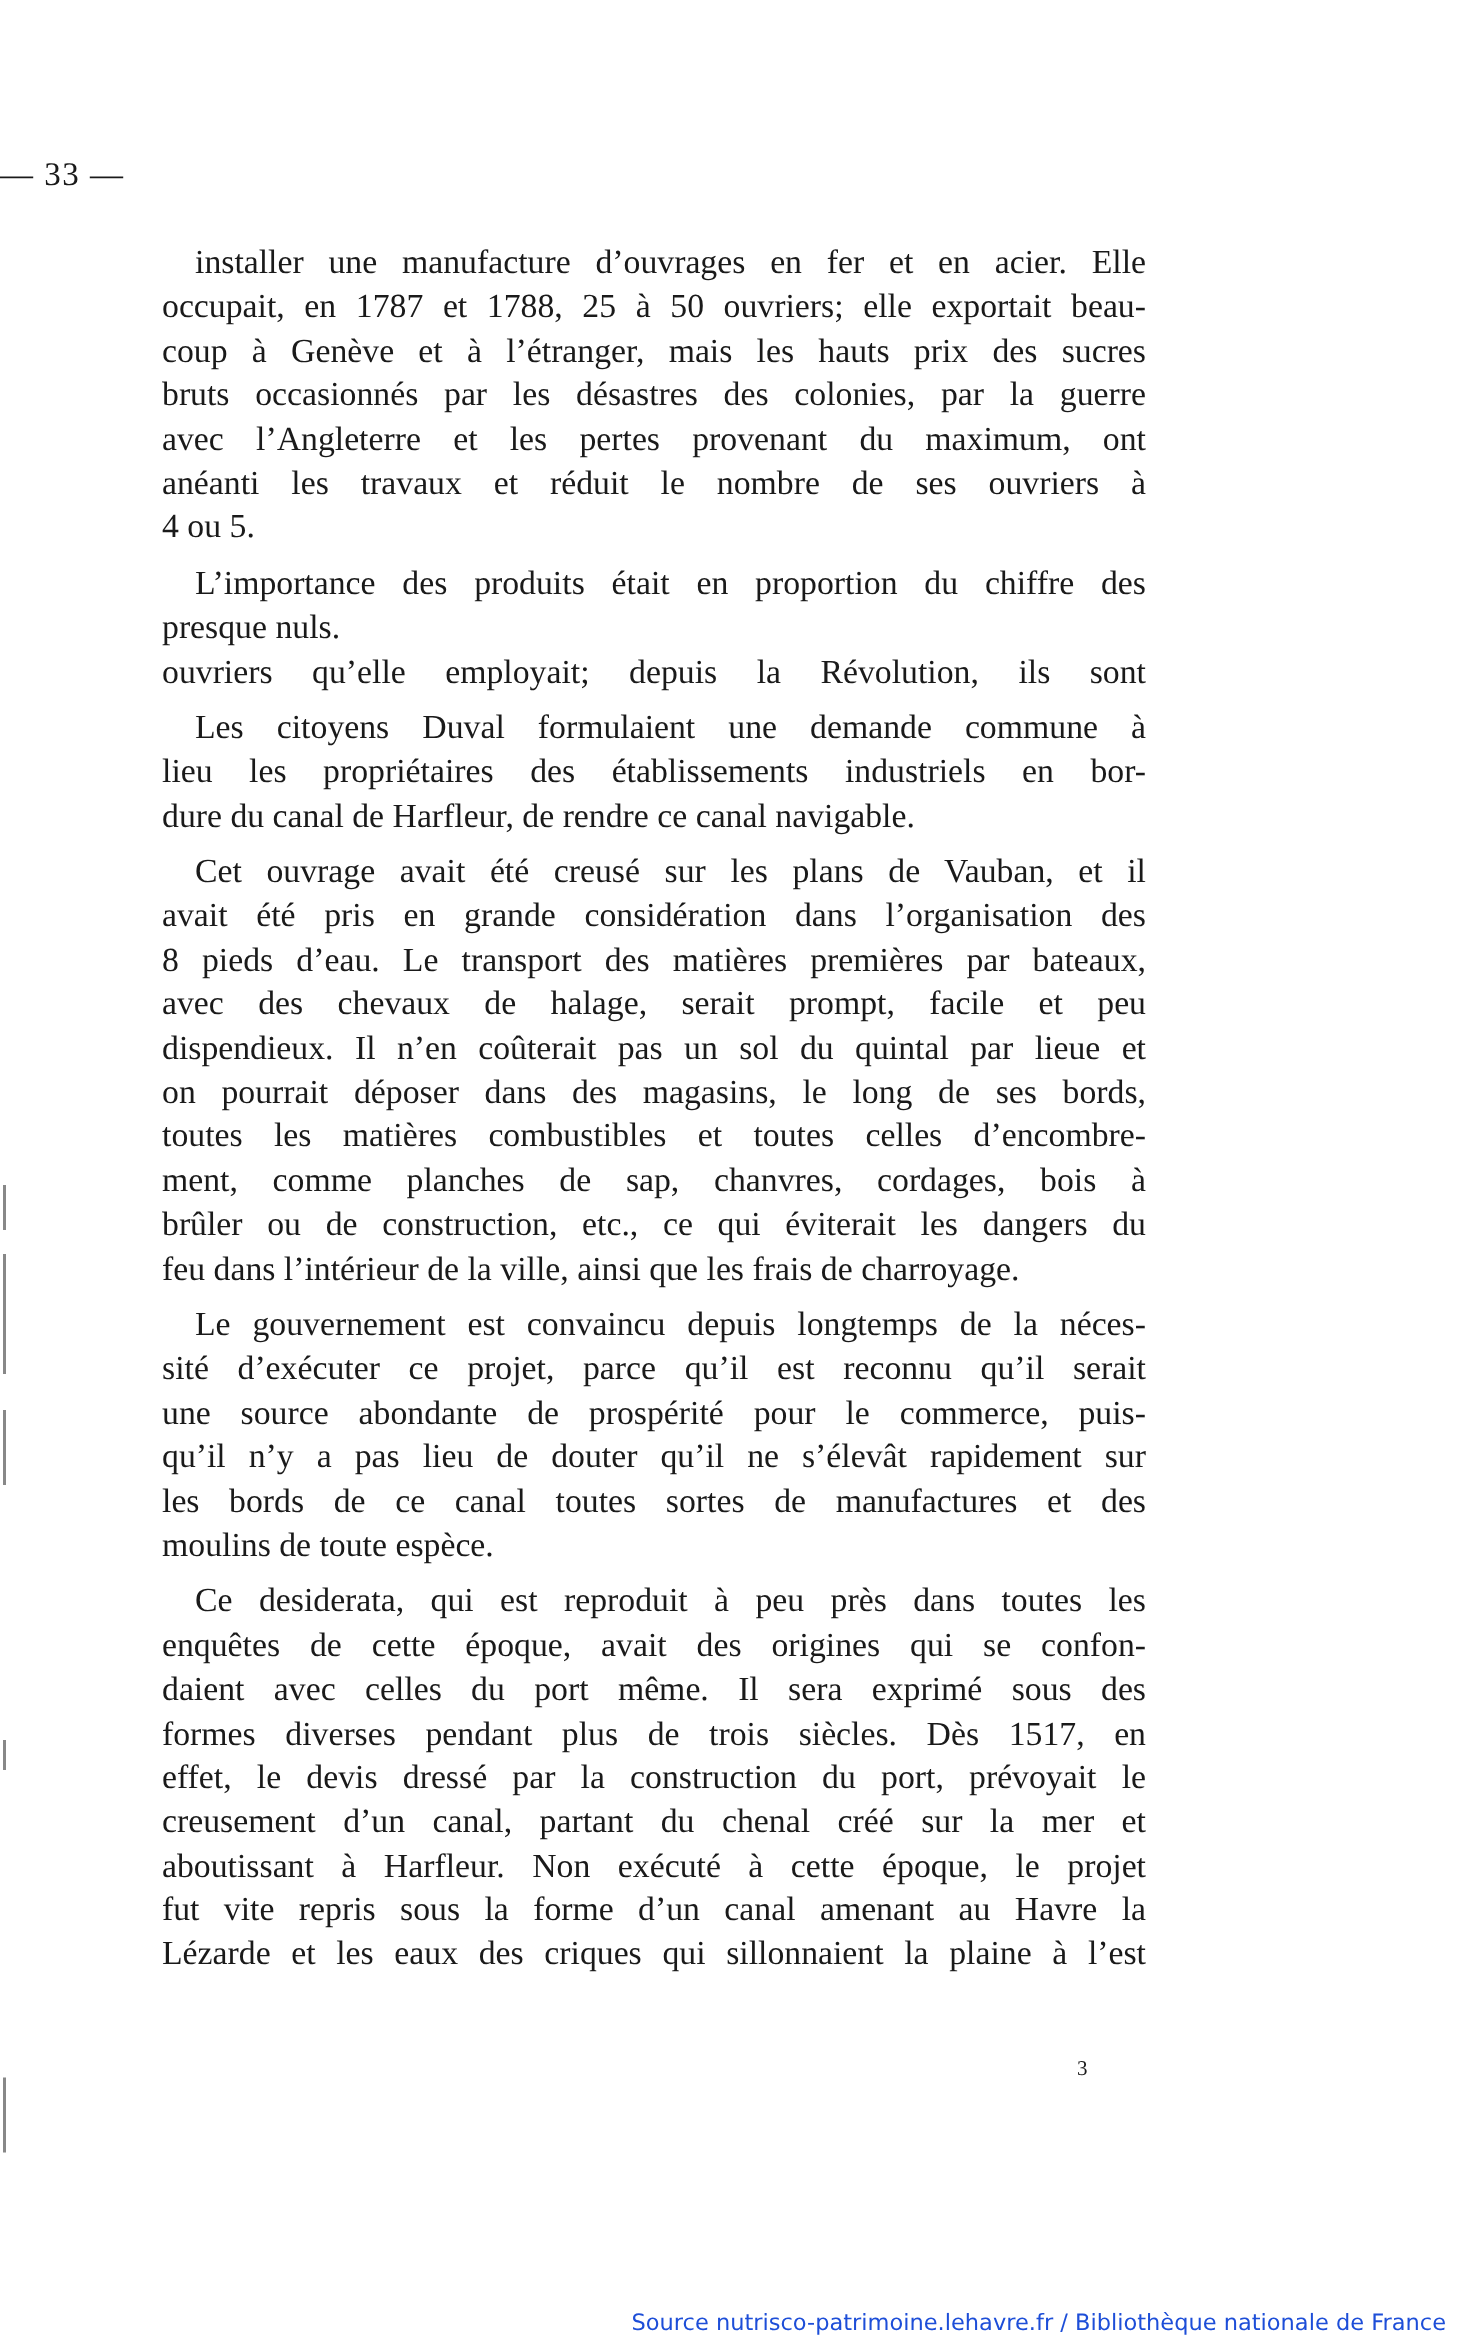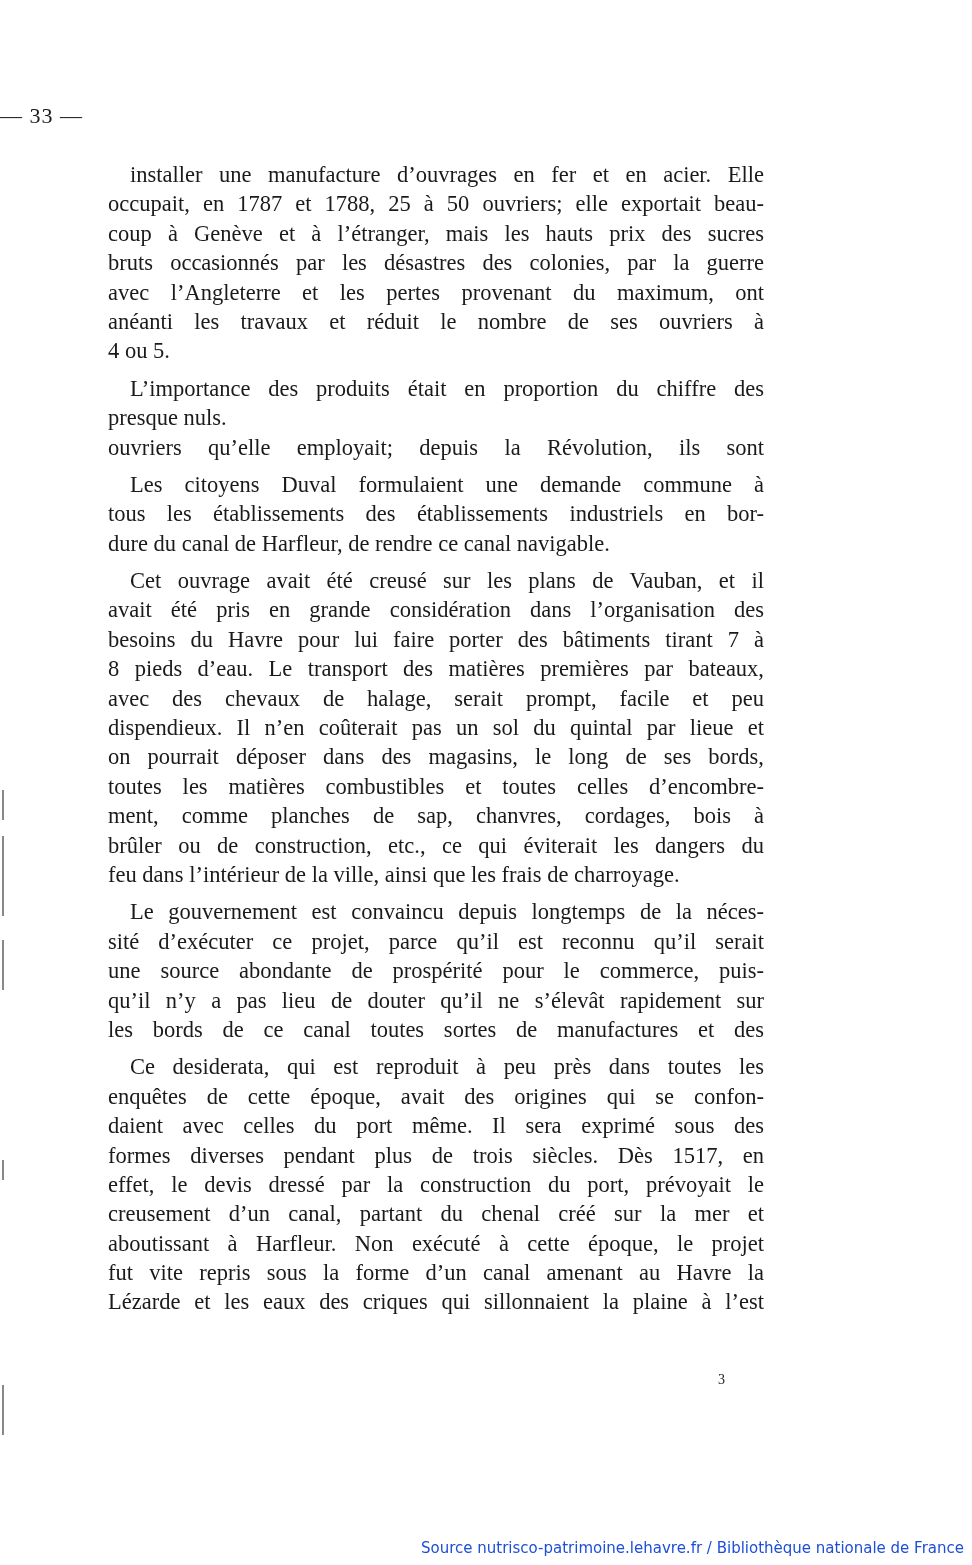--- a/index.html
+++ b/index.html
@@ -49,42 +49,42 @@
     <span class="line">anéanti les travaux et réduit le nombre de ses ouvriers à</span>
     <span class="line last">4 ou 5.</span>
   </div>
   <div class="para">
     <span class="line">L’importance des produits était en proportion du chiffre des</span>
     <span class="line last">presque nuls.</span>
     <span class="line">ouvriers qu’elle employait; depuis la Révolution, ils sont</span>
   </div>
   <div class="para">
     <span class="line">Les citoyens Duval formulaient une demande commune à</span>
-    <span class="line">tous les établissements des établissements industriels en bor-</span>
+    <span class="line">lieu les propriétaires des établissements industriels en bor-</span>
     <span class="line last">dure du canal de Harfleur, de rendre ce canal navigable.</span>
   </div>
   <div class="para">
     <span class="line">Cet ouvrage avait été creusé sur les plans de Vauban, et il</span>
     <span class="line">avait été pris en grande considération dans l’organisation des</span>
-    <span class="line">besoins du Havre pour lui faire porter des bâtiments tirant 7 à</span>
     <span class="line">8 pieds d’eau. Le transport des matières premières par bateaux,</span>
     <span class="line">avec des chevaux de halage, serait prompt, facile et peu</span>
     <span class="line">dispendieux. Il n’en coûterait pas un sol du quintal par lieue et</span>
     <span class="line">on pourrait déposer dans des magasins, le long de ses bords,</span>
     <span class="line">toutes les matières combustibles et toutes celles d’encombre-</span>
     <span class="line">ment, comme planches de sap, chanvres, cordages, bois à</span>
     <span class="line">brûler ou de construction, etc., ce qui éviterait les dangers du</span>
     <span class="line last">feu dans l’intérieur de la ville, ainsi que les frais de charroyage.</span>
   </div>
   <div class="para">
     <span class="line">Le gouvernement est convaincu depuis longtemps de la néces-</span>
     <span class="line">sité d’exécuter ce projet, parce qu’il est reconnu qu’il serait</span>
     <span class="line">une source abondante de prospérité pour le commerce, puis-</span>
     <span class="line">qu’il n’y a pas lieu de douter qu’il ne s’élevât rapidement sur</span>
     <span class="line">les bords de ce canal toutes sortes de manufactures et des</span>
+    <span class="line last">moulins de toute espèce.</span>
   </div>
   <div class="para">
     <span class="line">Ce desiderata, qui est reproduit à peu près dans toutes les</span>
     <span class="line">enquêtes de cette époque, avait des origines qui se confon-</span>
     <span class="line">daient avec celles du port même. Il sera exprimé sous des</span>
     <span class="line">formes diverses pendant plus de trois siècles. Dès 1517, en</span>
     <span class="line">effet, le devis dressé par la construction du port, prévoyait le</span>
     <span class="line">creusement d’un canal, partant du chenal créé sur la mer et</span>
     <span class="line">aboutissant à Harfleur. Non exécuté à cette époque, le projet</span>
     <span class="line">fut vite repris sous la forme d’un canal amenant au Havre la</span>

